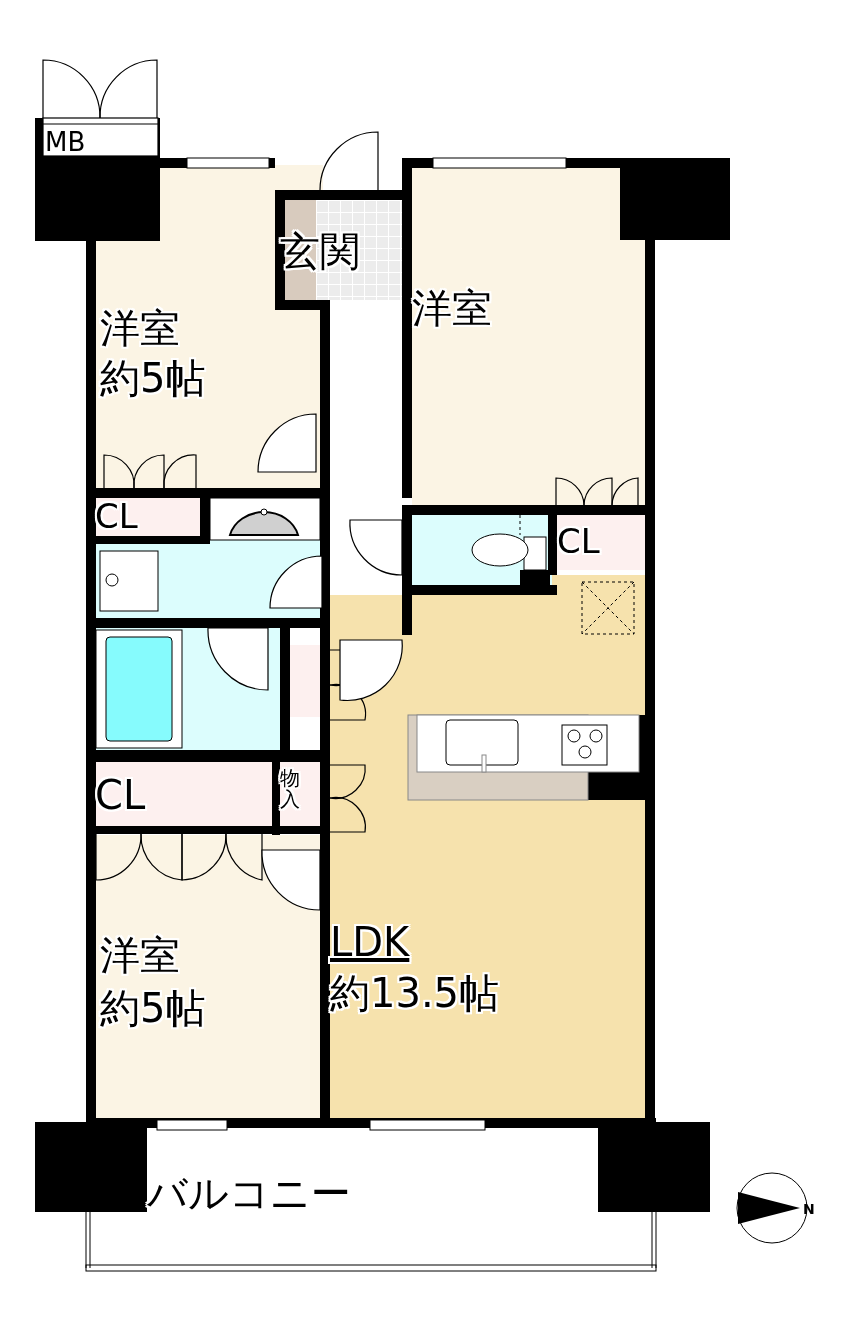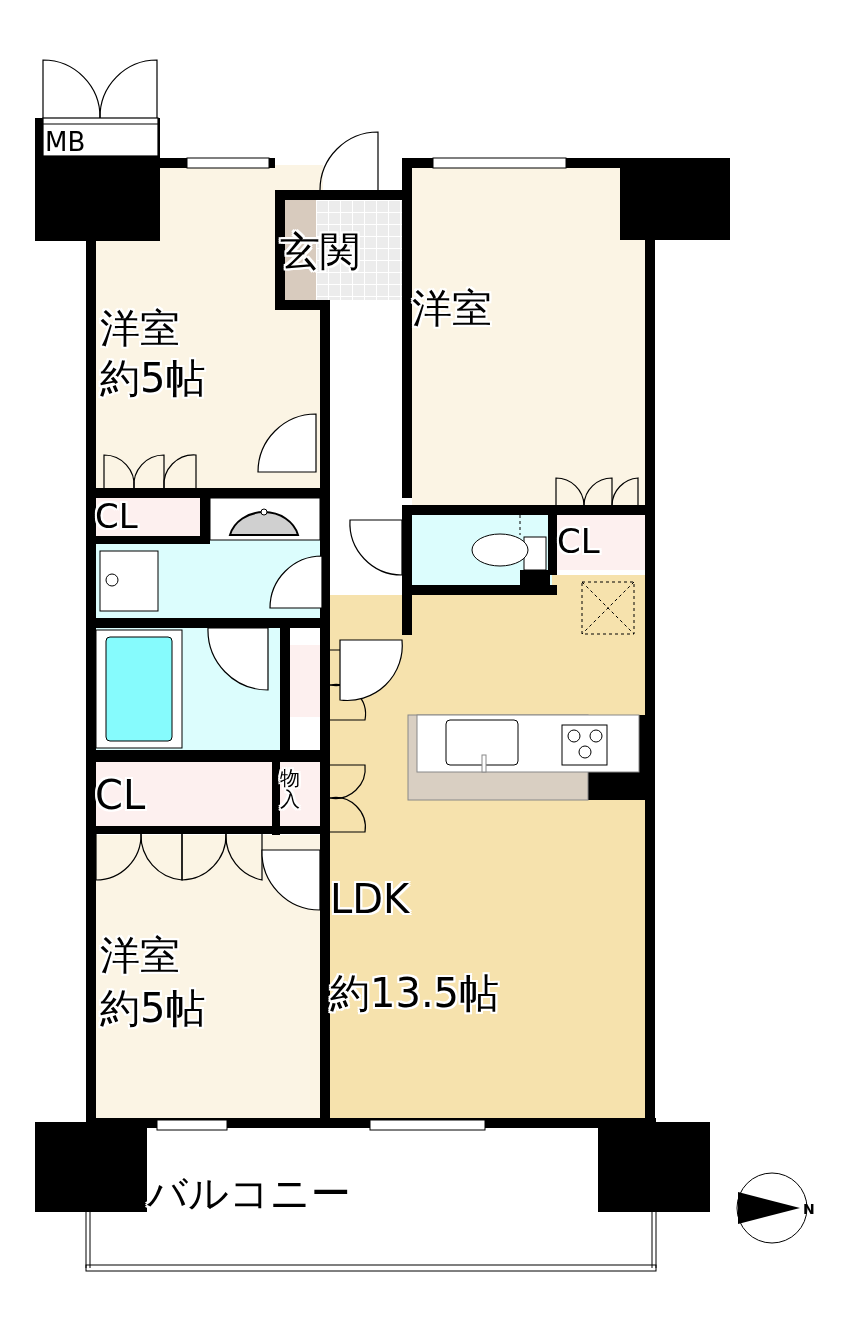--- a/index.html
+++ b/index.html
@@ -164,20 +164,20 @@
   <div class="label big" style="left:100px;top:355px;width:220px;">約5帖</div>
 
   <div class="label big" style="left:412px;top:285px;width:238px;">洋室</div>
 
   <div class="label cl" style="left:95px;top:497px;width:108px;">CL</div>
   <div class="label cl" style="left:557px;top:522px;width:93px;">CL</div>
   <div class="label big" style="left:95px;top:772px;width:180px;">CL</div>
   <div class="label tiny" style="left:280px;top:768px;width:42px;white-space:pre;">物
 入</div>
 
-  <div class="label big" style="left:330px;top:876px;width:320px;">LDK</div>
+  <div class="label big" style="left:330px;top:919px;width:320px;text-decoration:underline;">LDK</div>
   <div class="label big" style="left:330px;top:970px;width:320px;">約13.5帖</div>
 
   <div class="label big" style="left:100px;top:932px;width:220px;">洋室</div>
   <div class="label big" style="left:100px;top:985px;width:220px;">約5帖</div>
 
   <div class="label big" style="left:147px;top:1170px;width:388px;">バルコニー</div>
 </div>
 
 </body></html>

